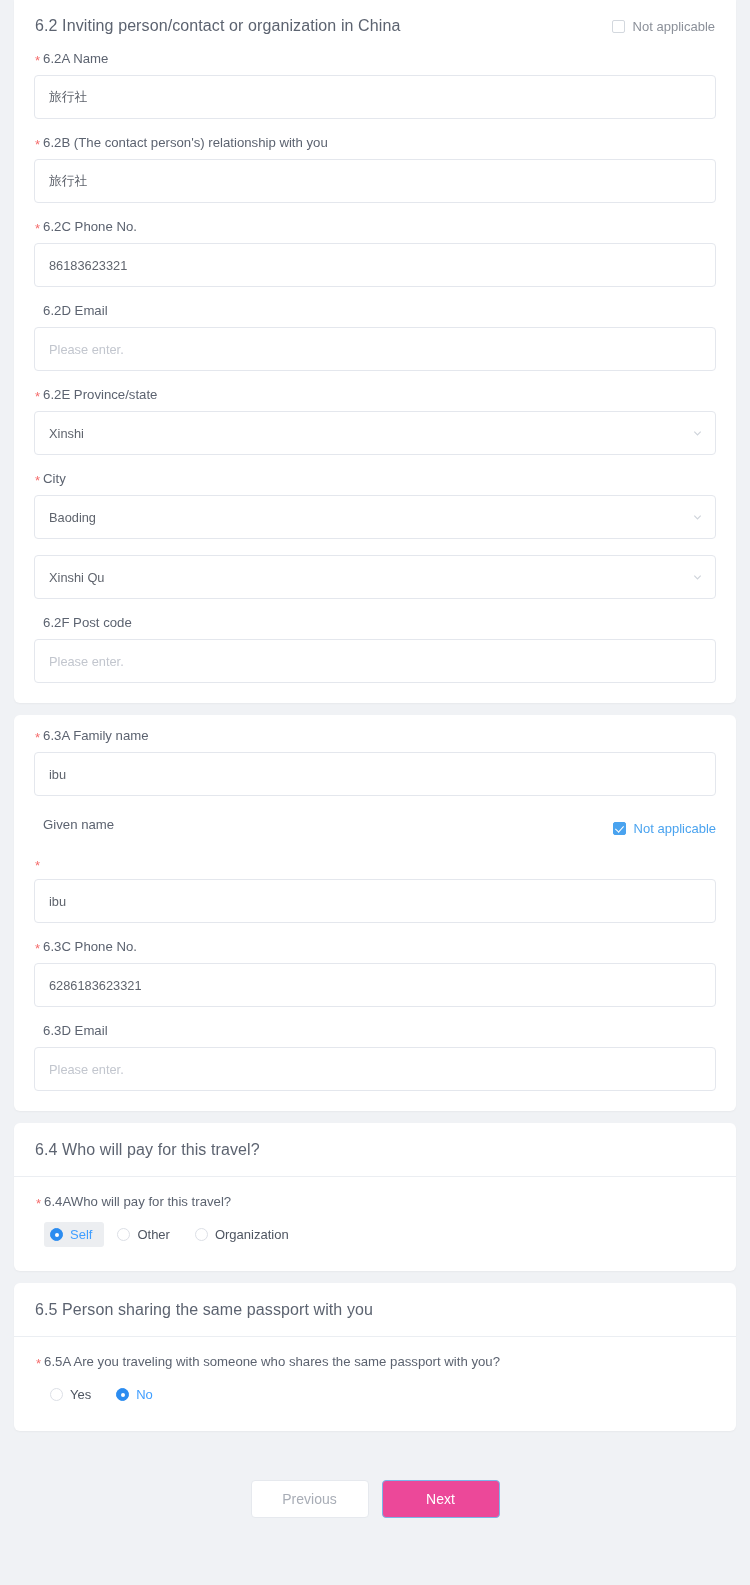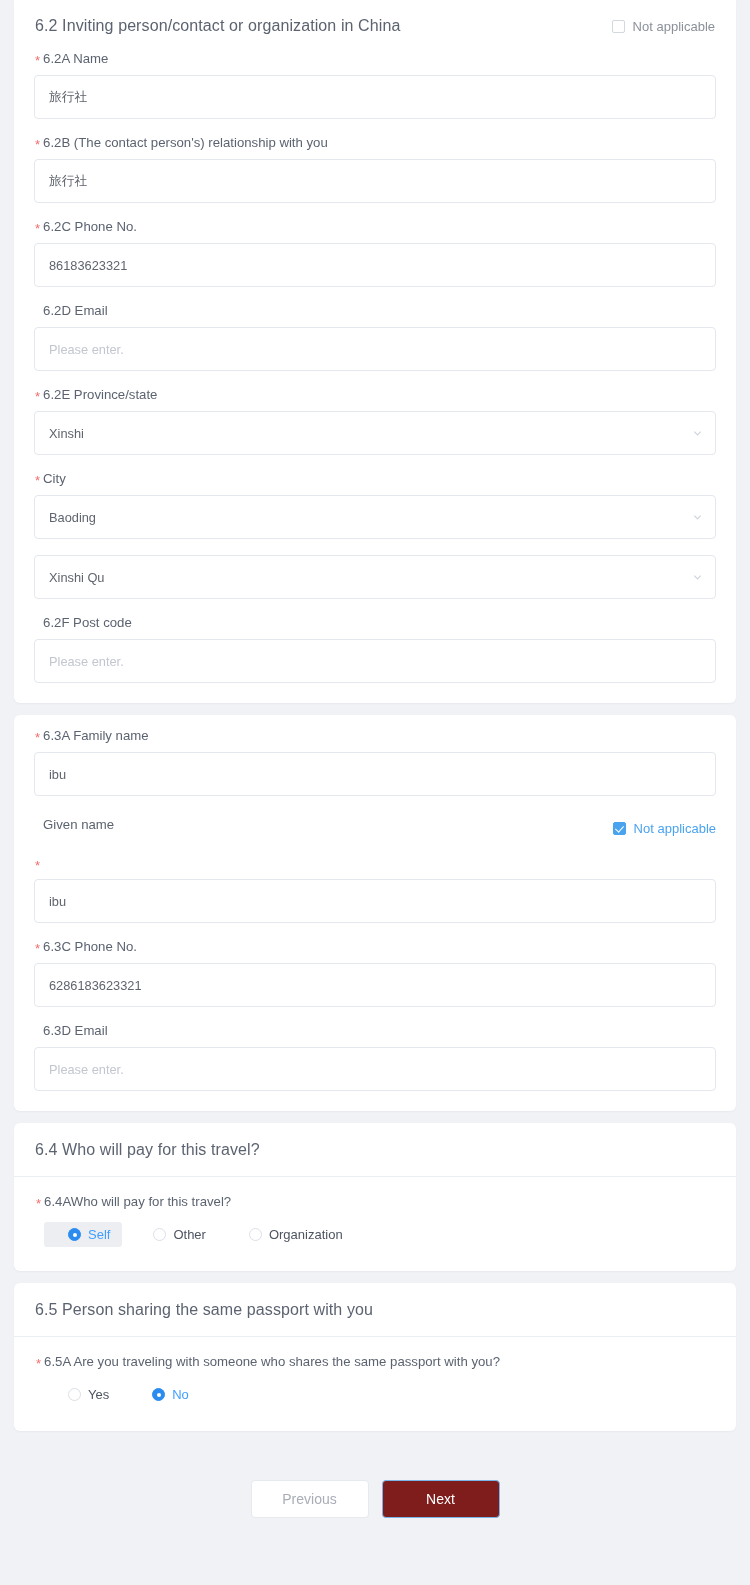--- a/index.html
+++ b/index.html
@@ -168,21 +168,21 @@
     display: flex;
     align-items: center;
     padding-left: 9px;
   }
   .radio {
     display: flex;
     align-items: center;
     gap: 7px;
     cursor: pointer;
     user-select: none;
-    padding: 5px 12px 5px 24px;
+    padding: 5px 12px 5px 6px;
     border-radius: 3px;
     margin-right: 7px;
   }
   .radio.hl { background: #eceef1; }
   .rdot {
     width: 13px;
     height: 13px;
     border-radius: 50%;
     border: 1px solid #dcdfe6;
     box-sizing: border-box;
@@ -226,21 +226,21 @@
     justify-content: center;
     cursor: pointer;
     box-sizing: border-box;
   }
   .btn-prev {
     background: #fff;
     border: 1px solid #e6e9ee;
     color: #a8adb6;
   }
   .btn-next {
-    background: #7f1d1d;
+    background: #ec4899;
     border: 1px solid #79b5e8;
     color: #ffffff;
   }
   .tailbar { height: 14px; background: #f0f2f5; }
 </style>
 </head>
 <body>
 
 <div class="page">
 

